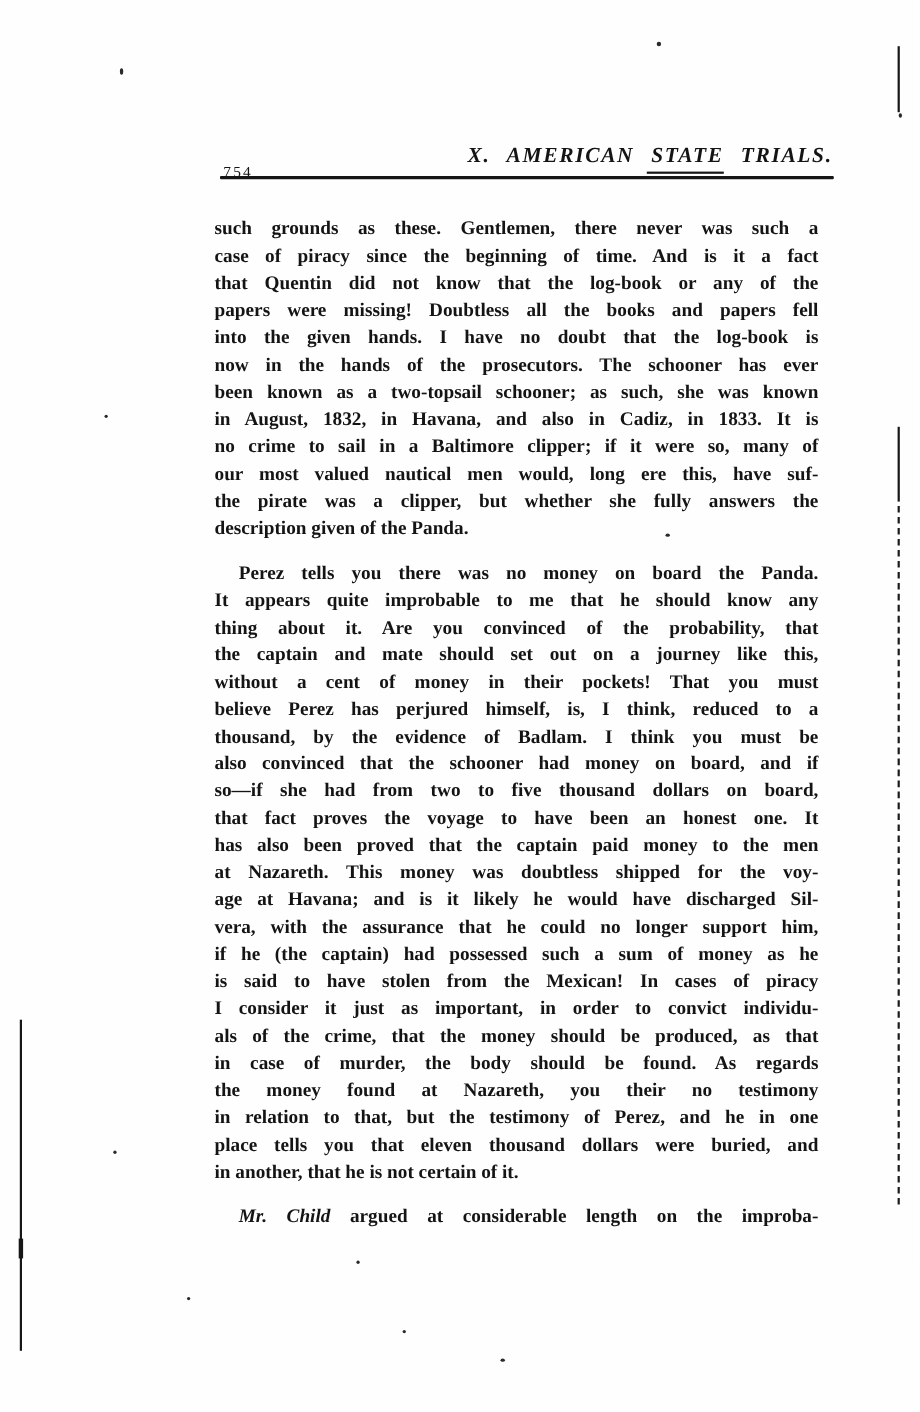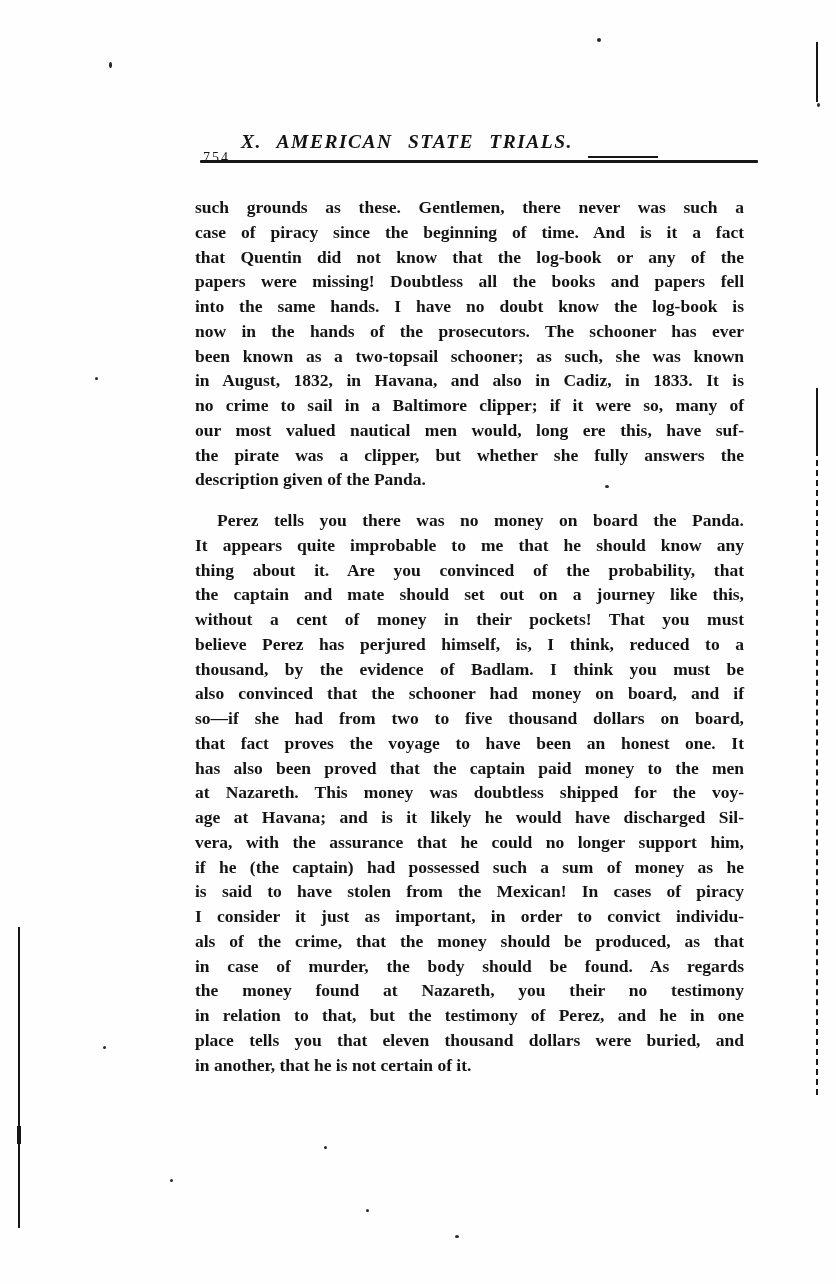--- a/index.html
+++ b/index.html
@@ -8,21 +8,21 @@
     background:#fefefe; overflow:hidden;
     font-family:"Liberation Serif","DejaVu Serif",serif;
     color:#141414;
   }
   .header { position:absolute; top:129px; left:201px; width:556px; height:30px; }
   .page-num {
     position:absolute; left:2px; top:21px;
     font-size:14px; font-weight:normal; letter-spacing:2px;
   }
   .running-title {
-    position:absolute; left:40px; right:0; top:2px; text-align:left;
+    position:absolute; left:40px; right:0; top:2px; text-align:right;
     font-size:19.5px; font-style:italic; font-weight:bold;
     letter-spacing:1.5px; word-spacing:9px;
   }
   .rule {
     position:absolute; top:160px; left:200px; width:558px; height:3px;
     background:#161616; border-radius:1px;
   }
   .body-text {
     position:absolute; top:179px; left:179px; width:581px;
     font-size:17.5px; font-weight:bold; line-height:24.75px;
@@ -50,21 +50,21 @@
   </div>
 
   <div class="rule"></div>
 
   <div class="body-text" id="body-text">
       <div class="para">
         <div class="line">such grounds as these.  Gentlemen, there never was such a</div>
         <div class="line">case of piracy since the beginning of time.  And is it a fact</div>
         <div class="line">that Quentin did not know that the log-book or any of the</div>
         <div class="line">papers were missing!  Doubtless all the books and papers fell</div>
-        <div class="line">into the same hands.  I have no doubt know the log-book is</div>
+        <div class="line">into the given hands.  I have no doubt that the log-book is</div>
         <div class="line">now in the hands of the prosecutors.  The schooner has ever</div>
         <div class="line">been known as a two-topsail schooner; as such, she was known</div>
         <div class="line">in August, 1832, in Havana, and also in Cadiz, in 1833.  It is</div>
         <div class="line">no crime to sail in a Baltimore clipper; if it were so, many of</div>
         <div class="line">our most valued nautical men would, long ere this, have suf-</div>
         <div class="line">the pirate was a clipper, but whether she fully answers the</div>
         <div class="line lastline">description given of the Panda.</div>
       </div>
       <div class="para">
         <div class="line indent">Perez tells you there was no money on board the Panda.</div>
@@ -84,20 +84,23 @@
         <div class="line">if he (the captain) had possessed such a sum of money as he</div>
         <div class="line">is said to have stolen from the Mexican!  In cases of piracy</div>
         <div class="line">I consider it just as important, in order to convict individu-</div>
         <div class="line">als of the crime, that the money should be produced, as that</div>
         <div class="line">in case of murder, the body should be found.  As regards</div>
         <div class="line">the money found at Nazareth, you their no testimony</div>
         <div class="line">in relation to that, but the testimony of Perez, and he in one</div>
         <div class="line">place tells you that eleven thousand dollars were buried, and</div>
         <div class="line lastline">in another, that he is not certain of it.</div>
       </div>
+      <div class="para">
+        <div class="line indent"><em>Mr. Child</em> argued at considerable length on the improba-</div>
+      </div>
     </div>
 
   <div id="artifacts">
       <div class="artifact solid" style="left: 816px; top: 42px; width: 2px; height: 60px;"></div>
       <div class="artifact solid" style="left: 816px; top: 388px; width: 2px; height: 68px;"></div>
       <div class="artifact dashed" style="left: 816px; top: 460px; width: 0px; height: 635px;"></div>
       <div class="artifact solid" style="left: 18px; top: 927px; width: 2px; height: 301px;"></div>
       <div class="artifact solid" style="left: 17px; top: 1126px; width: 4px; height: 18px;"></div>
       <div class="artifact solid" style="left: 588px; top: 156px; width: 70px; height: 2px;"></div>
       <div class="artifact speck" style="left: 597px; top: 38px; width: 4px; height: 4px;"></div>

